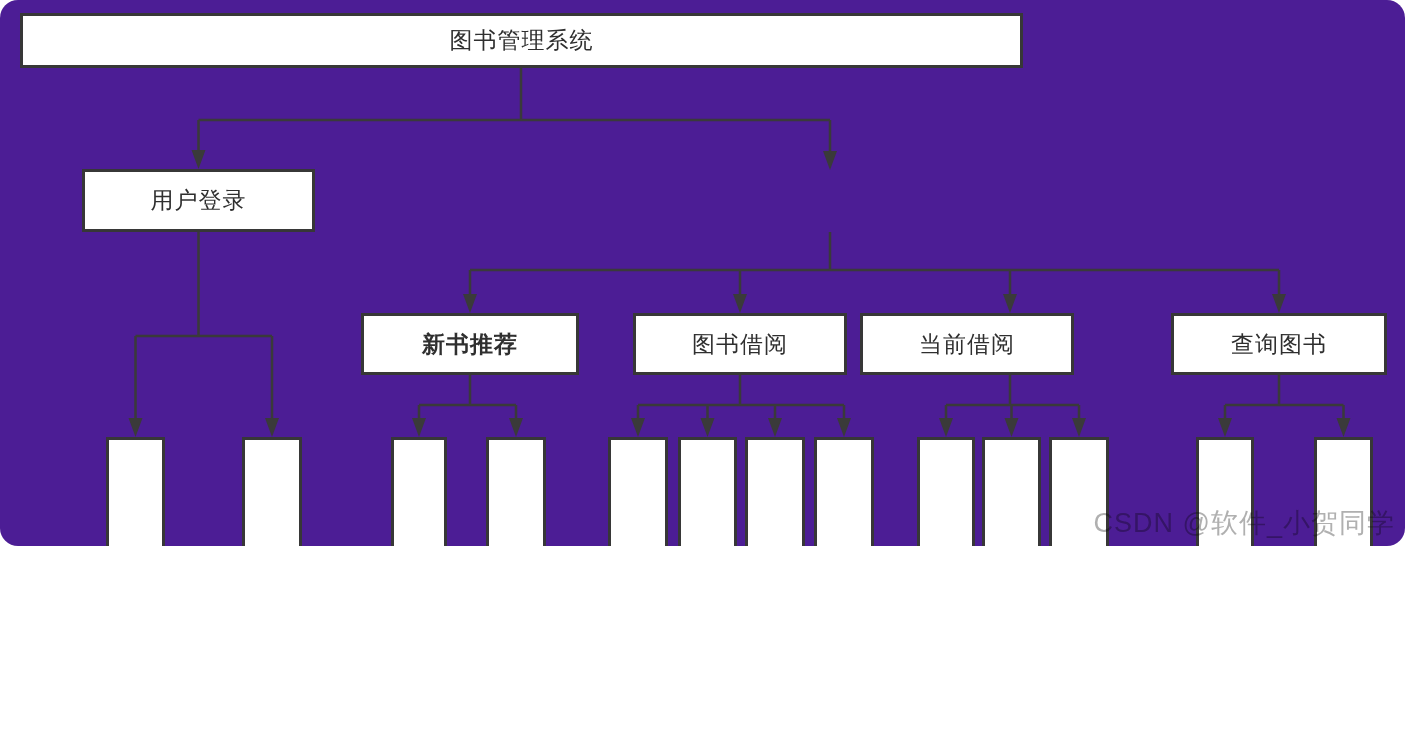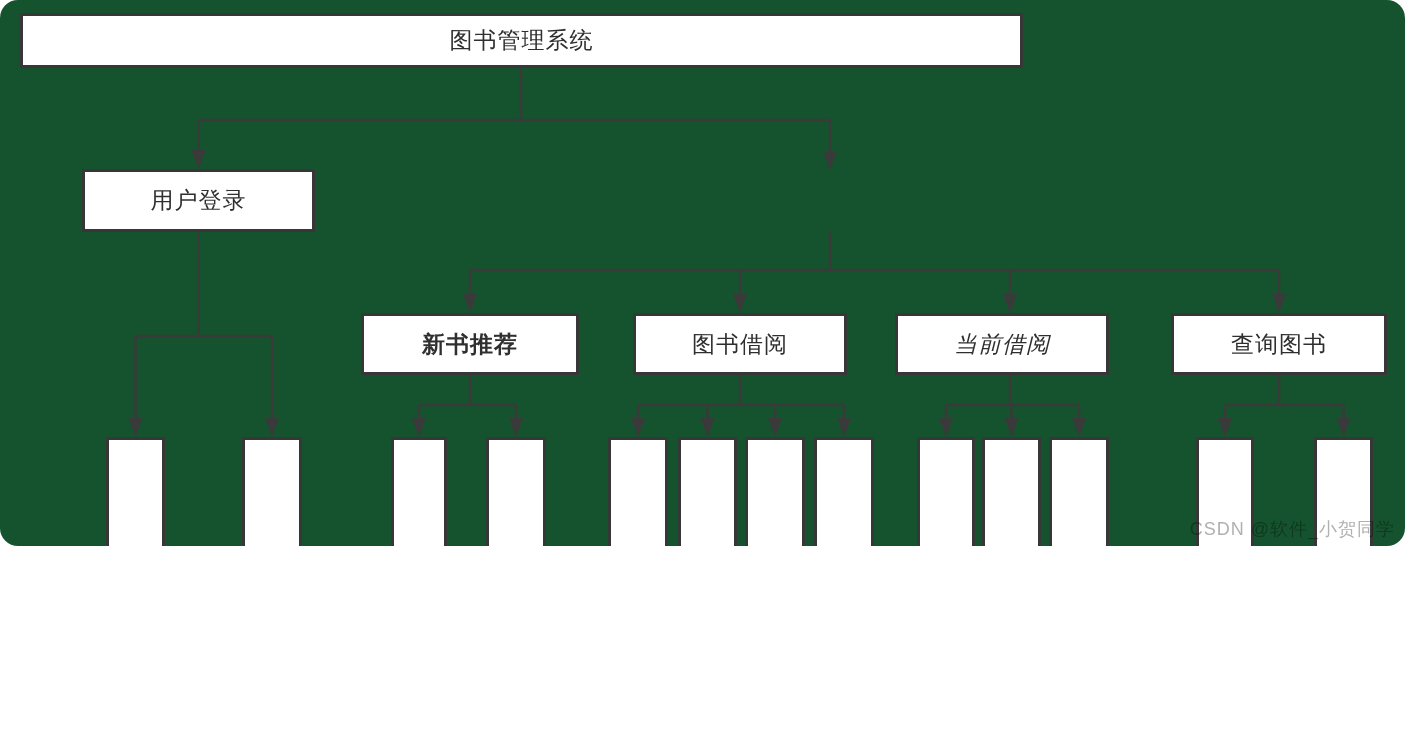--- a/index.html
+++ b/index.html
@@ -5,21 +5,21 @@
   html, body {
     margin: 0;
     padding: 0;
     background: #ffffff;
     font-family: "Liberation Sans", "DejaVu Sans", sans-serif;
   }
   .canvas {
     position: relative;
     width: 1405px;
     height: 546px;
-    background: #14532d;
+    background: #4c1d95;
     overflow: hidden;
     border-radius: 18px;
   }
   .wires {
     position: absolute;
     left: 0; top: 0;
     z-index: 1;
   }
   .box {
     position: absolute;
@@ -49,21 +49,21 @@
   }
   .leaf.long span {
     font-size: 24px;
     letter-spacing: 2px;
   }
   .watermark {
     position: absolute;
     right: 10px;
     bottom: 5px;
     z-index: 5;
-    font-size: 18px;
+    font-size: 27px;
     letter-spacing: 1px;
     color: #b0b0b0;
     mix-blend-mode: multiply;
     white-space: nowrap;
   }
 </style>
 </head>
 <body>
 
 <div class="canvas">
@@ -134,21 +134,21 @@
   <div class="box hbox" style="left:82px; top:169px; width:233px; height:63px;">
     <span>用户登录</span>
   </div>
 
   <div class="box hbox" style="left:361px; top:313px; width:218px; height:62px;font-weight:bold;">
     <span>新书推荐</span>
   </div>
   <div class="box hbox" style="left:633px; top:313px; width:214px; height:62px;text-align:right;">
     <span>图书借阅</span>
   </div>
-  <div class="box hbox" style="left:895px; top:313px; width:214px; height:62px;font-style:italic;">
+  <div class="box hbox" style="left:860px; top:313px; width:214px; height:62px;">
     <span>当前借阅</span>
   </div>
   <div class="box hbox" style="left:1171px; top:313px; width:216px; height:62px;">
     <span>查询图书</span>
   </div>
 
   <div class="box leaf" style="left:106px; top:437px; width:59px; height:298px;">
     <span>用户登录</span>
   </div>
   <div class="box leaf" style="left:242px; top:437px; width:60px; height:298px;">

